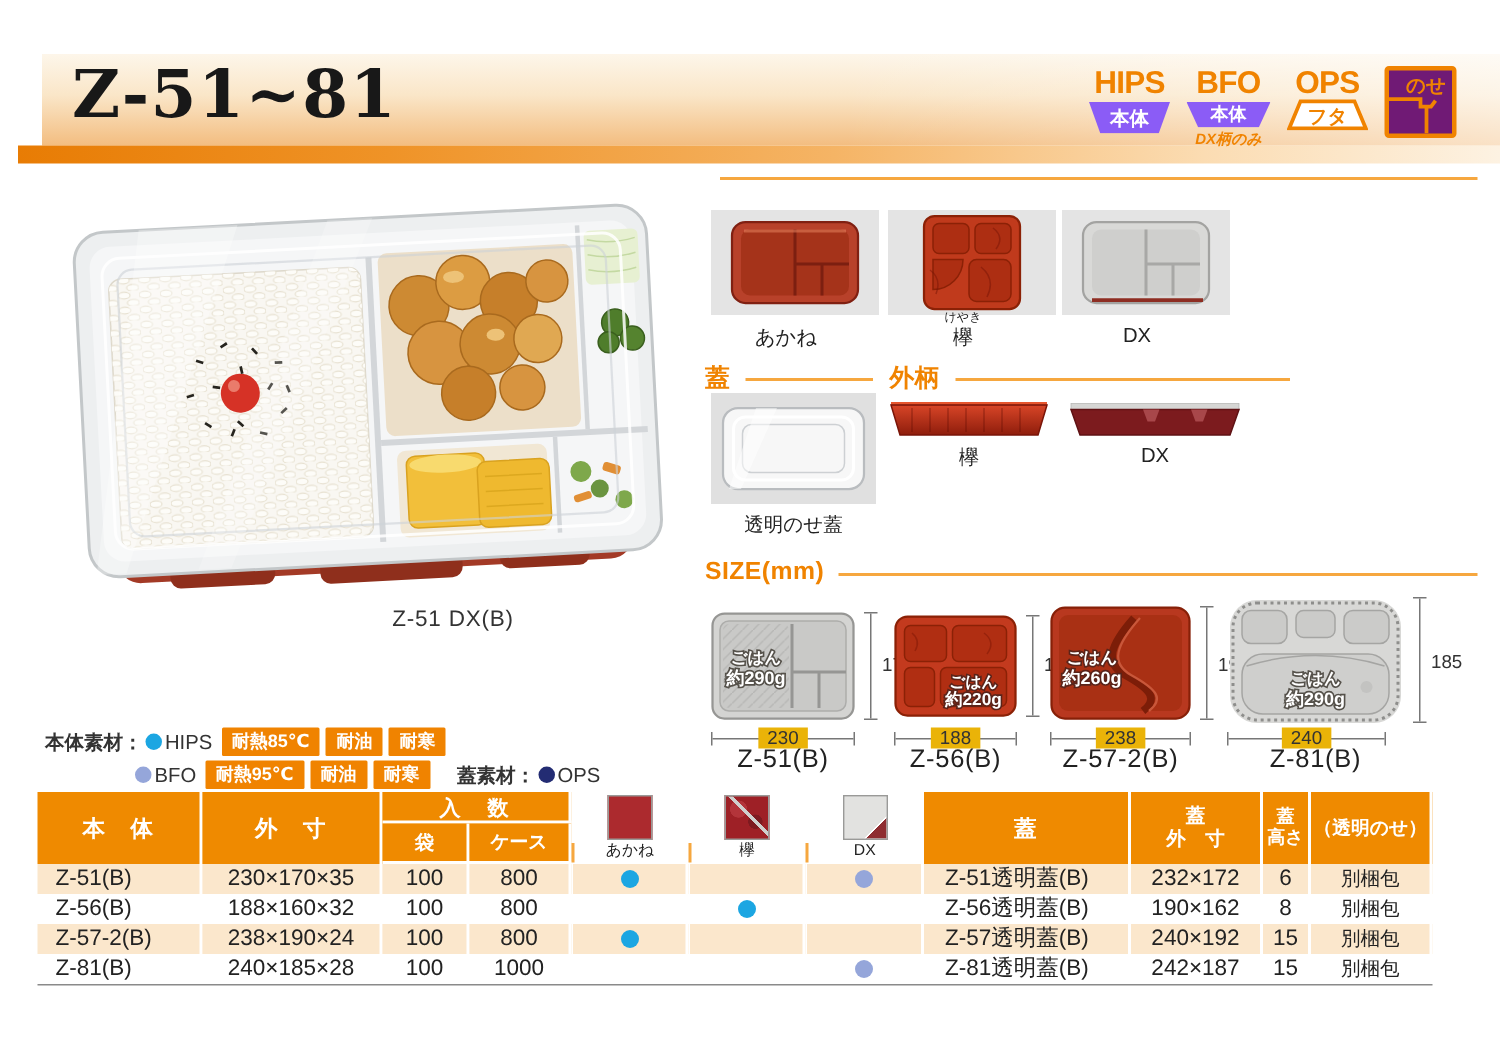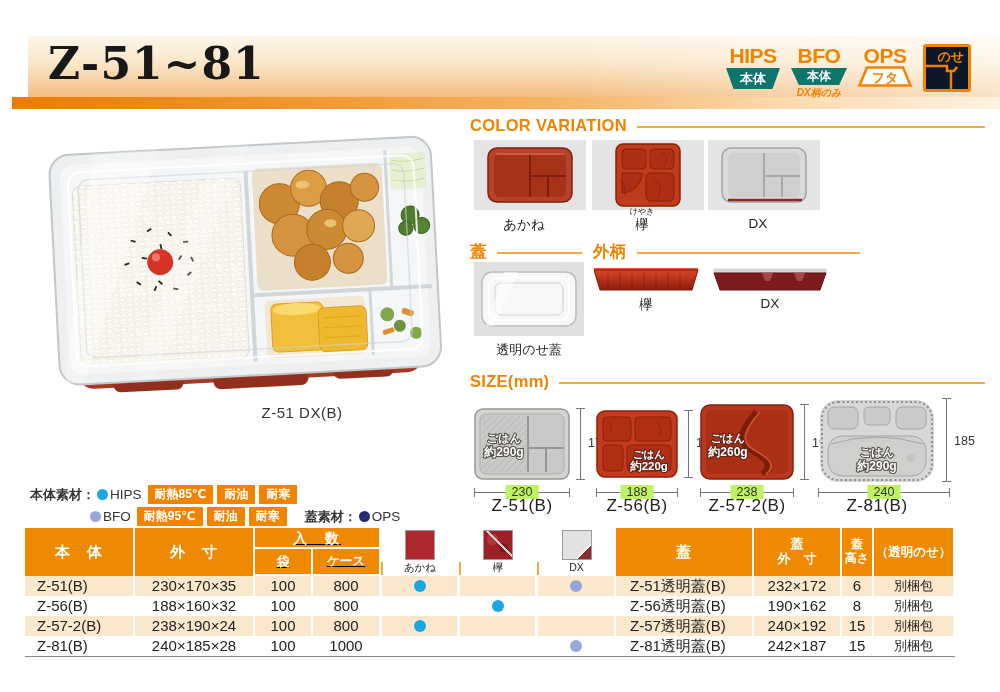--- a/index.html
+++ b/index.html
@@ -13,26 +13,26 @@
       linear-gradient(90deg, rgba(255,255,255,0) 55%, rgba(255,255,255,.55) 100%),
       linear-gradient(180deg, #fdf6ea 0%, #fae6c8 45%, #f3bd80 100%); }
   .page-title { position:absolute; left:48px; top:38px; font-family:"DejaVu Serif","Liberation Serif",serif;
     font-size:44px; font-weight:bold; color:#181818; letter-spacing:1px; }
   .orange-bar { position:absolute; left:12px; top:97px; width:988px; height:12px;
     background:linear-gradient(90deg,#e87c04 0%, #ef9327 25%, #f5b465 55%, #fbdcb2 80%, #fdf2e2 100%); }
 
   .badges { position:absolute; left:726px; top:46px; display:flex; gap:11px; align-items:flex-start; }
   .badge { display:flex; flex-direction:column; align-items:center; }
   .bcode { font-size:21px; font-weight:bold; color:#f08300; line-height:20px; letter-spacing:-0.5px; }
-  .btrap { margin-top:2px; background:#0f766e; color:#fff; font-weight:bold; text-align:center; }
+  .btrap { margin-top:2px; background:#8b5cf6; color:#fff; font-weight:bold; text-align:center; }
   .btrap.body { width:54px; height:21px; line-height:21px; font-size:13px;
     clip-path:polygon(0 0,100% 0,86% 100%,14% 100%); }
   .btrap.body.small { width:56px; height:17px; line-height:17px; font-size:12px; }
   .bnote { margin-top:1px; font-size:10px; font-weight:bold; color:#f08300;font-style:italic; }
-  .nose-badge { position:relative; width:48px; height:48px; border:3px solid #f08300; border-radius:3px; background:#0f172a; margin-top:-2px; }
+  .nose-badge { position:relative; width:48px; height:48px; border:3px solid #f08300; border-radius:3px; background:#701a75; margin-top:-2px; }
   .nose-label { position:absolute; top:1px; right:4px; font-size:13px; font-weight:bold; color:#f08300; }
 
   
   .sec-head { position:absolute; display:flex; align-items:center; }
   .sec-title { font-size:16.5px; font-weight:bold; color:#f08300; letter-spacing:.3px; white-space:nowrap; }
   .sec-line { flex:1; height:2px; background:#f6a73f; margin-left:10px; margin-top:2px; }
 
   
   .photo { position:absolute; left:12px; top:106px; width:455px; height:298px; }
   .photo-caption { position:absolute; left:222px; top:404px; width:160px; text-align:center;
@@ -50,21 +50,21 @@
   .side-label { position:absolute; text-align:center; font-size:13.5px; color:#222; }
 
   
   .size-item { position:absolute; }
   .size-name { position:absolute; text-align:center; font-size:17px; color:#222; letter-spacing:.5px; }
   .vdim { position:absolute; width:9px; border-top:1px solid #777; border-bottom:1px solid #777; }
   .vdim::before { content:''; position:absolute; left:4px; top:0; bottom:0; width:1px; background:#777; }
   .vnum { position:absolute; font-size:12.5px; color:#333; }
   .hdim { position:absolute; height:9px; border-left:1px solid #777; border-right:1px solid #777; }
   .hdim::before { content:''; position:absolute; top:4px; left:0; right:0; height:1px; background:#777; }
-  .hnum { position:absolute; top:-3px; left:50%; transform:translateX(-50%); background:#bef264;
+  .hnum { position:absolute; top:-3px; left:50%; transform:translateX(-50%); background:#eab308;
     padding:0 6px; font-size:12.5px; color:#333; }
 
   
   .mat-line { position:absolute; display:flex; align-items:center; height:19px; }
   .mat-label { font-size:13px; font-weight:bold; color:#333; }
   .mat-name { font-size:13.5px; color:#333; margin-right:6px; }
   .ldot { width:11px; height:11px; border-radius:50%; display:inline-block; margin:0 2px; }
   .mbadge { background:#f08300; color:#fff; font-size:12px; font-weight:bold; padding:1px 7px;
     margin-right:4px; border-radius:1px; white-space:nowrap; }
 
@@ -222,21 +222,20 @@
 
       <rect x="60" y="58" width="346" height="194" rx="12" fill="none" stroke="rgba(255,255,255,0.85)" stroke-width="2"></rect>
       <rect x="70" y="66" width="326" height="178" rx="10" fill="none" stroke="rgba(205,210,215,0.6)" stroke-width="1.5"></rect>
       <polygon points="86,40 152,40 66,268 46,268" fill="rgba(255,255,255,0.30)"></polygon>
       <polygon points="212,40 242,40 136,268 114,268" fill="rgba(255,255,255,0.22)"></polygon>
     </g>
   </svg>
   <div class="photo-caption">Z-51 DX(B)</div>
 
   <div class="sec-head" style="left:470px;top:116px;width:515px;">
-    <span class="sec-title">COLOR VARIATION</span>
     <span class="sec-line"></span>
   </div>
 
   <div class="cv-item" style="left:474px;top:140px;">
     <div class="thumb">
       <svg width="112" height="70" viewBox="0 0 112 70">
         <rect x="14" y="8" width="84" height="54" rx="9" fill="#b8412a" stroke="#802012" stroke-width="1.5"></rect>
         <rect x="20" y="13" width="72" height="44" rx="6" fill="#a5331a"></rect>
         <path d="M56 13 V57 M56 36 H92 M74 36 V57" stroke="#7c1f10" stroke-width="2" fill="none"></path>
         <path d="M22 14 H90" stroke="rgba(230,130,95,0.55)" stroke-width="2" fill="none"></path>
@@ -385,21 +384,21 @@
       <rect x="46" y="11" width="26" height="18" rx="5" fill="#cbcbc9" stroke="#a5a5a3"></rect>
       <rect x="78" y="11" width="30" height="22" rx="6" fill="#cbcbc9" stroke="#a5a5a3"></rect>
       <rect x="10" y="40" width="98" height="40" rx="14" fill="#cfcfcd" stroke="#a5a5a3"></rect>
       <path d="M13 48 Q59 34 105 48" stroke="#a5a5a3" fill="none"></path>
       <circle cx="93" cy="62" r="4" fill="#c3c3c1"></circle>
       <text x="59" y="60" text-anchor="middle" font-size="11" font-weight="bold" fill="#fff" stroke="#55514a" stroke-width="2.2" paint-order="stroke">ごはん</text>
       <text x="59" y="74" text-anchor="middle" font-size="12" font-weight="bold" fill="#fff" stroke="#55514a" stroke-width="2.2" paint-order="stroke">約290g</text>
     </svg>
     <div class="vdim" style="left:124px;top:6px;height:84px;"></div>
     <div class="vnum" style="left:136px;top:42px;">185</div>
-    <div class="hdim" style="left:0;top:96px;width:132px;">
+    <div class="hdim" style="left:0;top:96px;width:106px;">
       <span class="hnum">240</span>
     </div>
     <div class="size-name" style="left:4px;top:104px;width:110px;">Z-81(B)</div>
   </div>
 
   <div class="mat-line" style="left:30px;top:485px;">
     <span class="mat-label">本体素材：</span>
     <span class="ldot" style="background:#1ca6e2;"></span>
     <span class="mat-name">HIPS</span>
     <span class="mbadge">耐熱85℃</span>
@@ -414,21 +413,21 @@
     <span class="mbadge">耐寒</span>
     <span class="mat-label" style="margin-left:14px;">蓋素材：</span>
     <span class="ldot" style="background:#232c73;"></span>
     <span class="mat-name">OPS</span>
   </div>
 
   <div class="ptable">
     <div class="thead">
       <div class="hcell w-body">本　体</div>
       <div class="hcell w-dims">外　寸</div>
-      <div class="hgroup" style="width:126px;text-decoration:underline;">
+      <div class="hgroup" style="width:126px;">
         <div class="htop">入　数</div>
         <div class="hsubrow">
           <div class="hsub" style="width:58px;font-size:13px;">袋</div>
           <div class="hsub" style="width:68px;font-size:12.5px;">ケース</div>
         </div>
       </div>
       <div class="swzone" style="width:235px;">
         <div class="swcol w-a">
           <div class="sw sw-akane"></div>
           <div class="swlabel">あかね</div>

